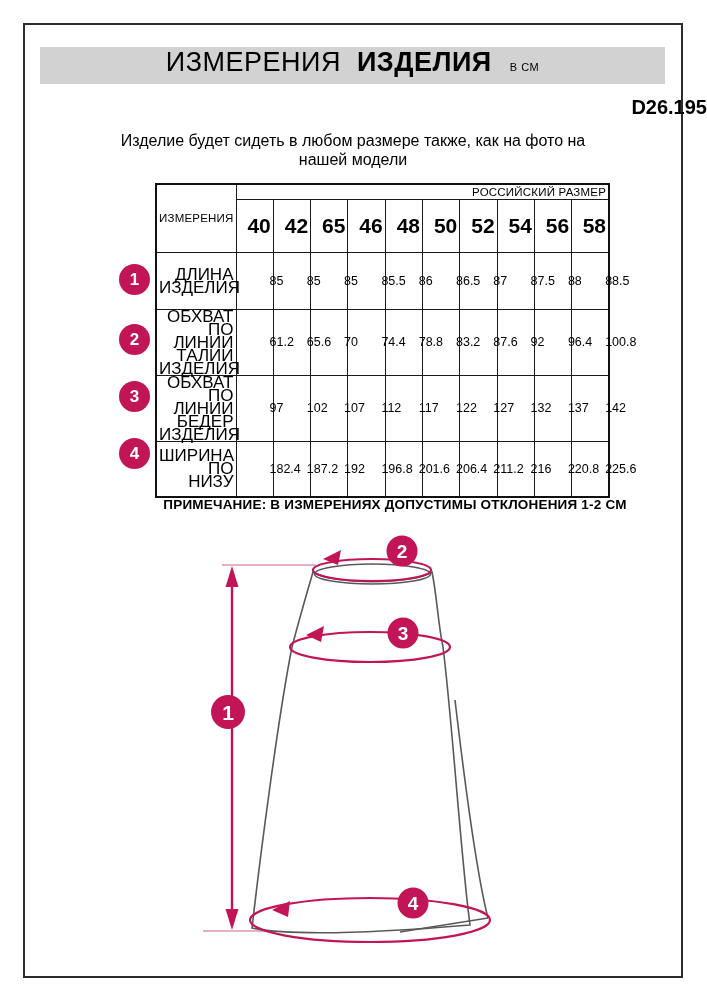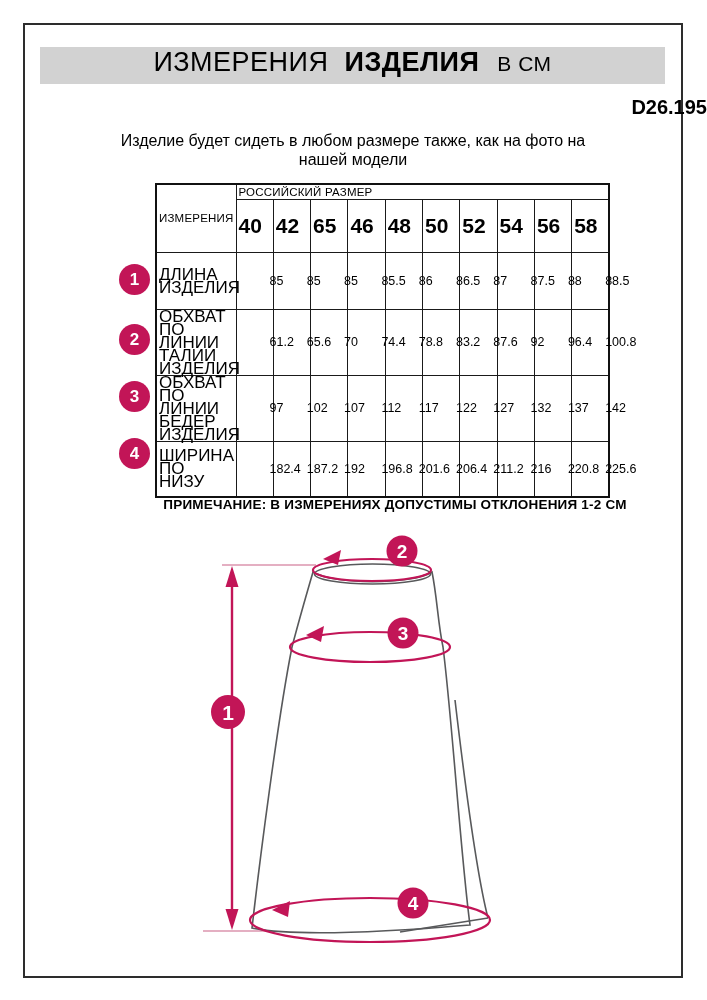--- a/index.html
+++ b/index.html
@@ -14,31 +14,31 @@
     font-family:"Liberation Sans","DejaVu Sans",sans-serif;color:#000;}
   body{position:relative;overflow:hidden;}
 
   .frame{position:absolute;left:23px;top:23px;width:660px;height:955px;
     border:2px solid var(--frame);}
 
   .title-band{position:absolute;left:40px;top:47px;width:625px;height:37px;
     background:var(--band);display:flex;align-items:baseline;justify-content:center;}
   .title-w1{font-size:27px;font-weight:400;letter-spacing:.5px;}
   .title-w2{font-size:27px;font-weight:700;letter-spacing:.5px;margin-left:16px;}
-  .title-unit{font-size:21px;font-weight:400;margin-left:18px;letter-spacing:.5px;}
+  .title-unit{font-size:11px;font-weight:400;margin-left:18px;letter-spacing:.5px;}
 
   .product-code{position:absolute;left:0;top:96px;width:707px;text-align:right;
     font-size:20px;font-weight:700;}
   .description{position:absolute;left:98px;top:131px;width:510px;text-align:center;
     font-size:16px;line-height:19px;}
 
   table.size-table{position:absolute;left:155px;top:183px;width:453px;
     border-collapse:collapse;table-layout:fixed;border:2px solid #111;}
   .size-table th,.size-table td{border:1.5px solid #1a1a1a;background:#fff;
-    text-align:left;vertical-align:middle;font-weight:400;padding:0 2px;}
+    text-align:right;vertical-align:middle;font-weight:400;padding:0 2px;}
   .size-table col.c-label{width:80px;}
   .size-table col.c-size{width:37.3px;}
   tr.group-row th{height:15px;font-size:11.5px;letter-spacing:.2px;}
   tr.size-row th{height:53px;font-size:21px;font-weight:700;margin-left:27px;}
   th.corner-cell{font-size:12.5px;}
   .size-table tbody tr{height:57px;}
   .size-table tbody tr:last-child{height:56px;}
   .size-table tbody th.row-label{font-size:17px;line-height:13px;margin-left:32px;}
   .size-table tbody td{font-size:12.5px;padding-left:33px;}
 

